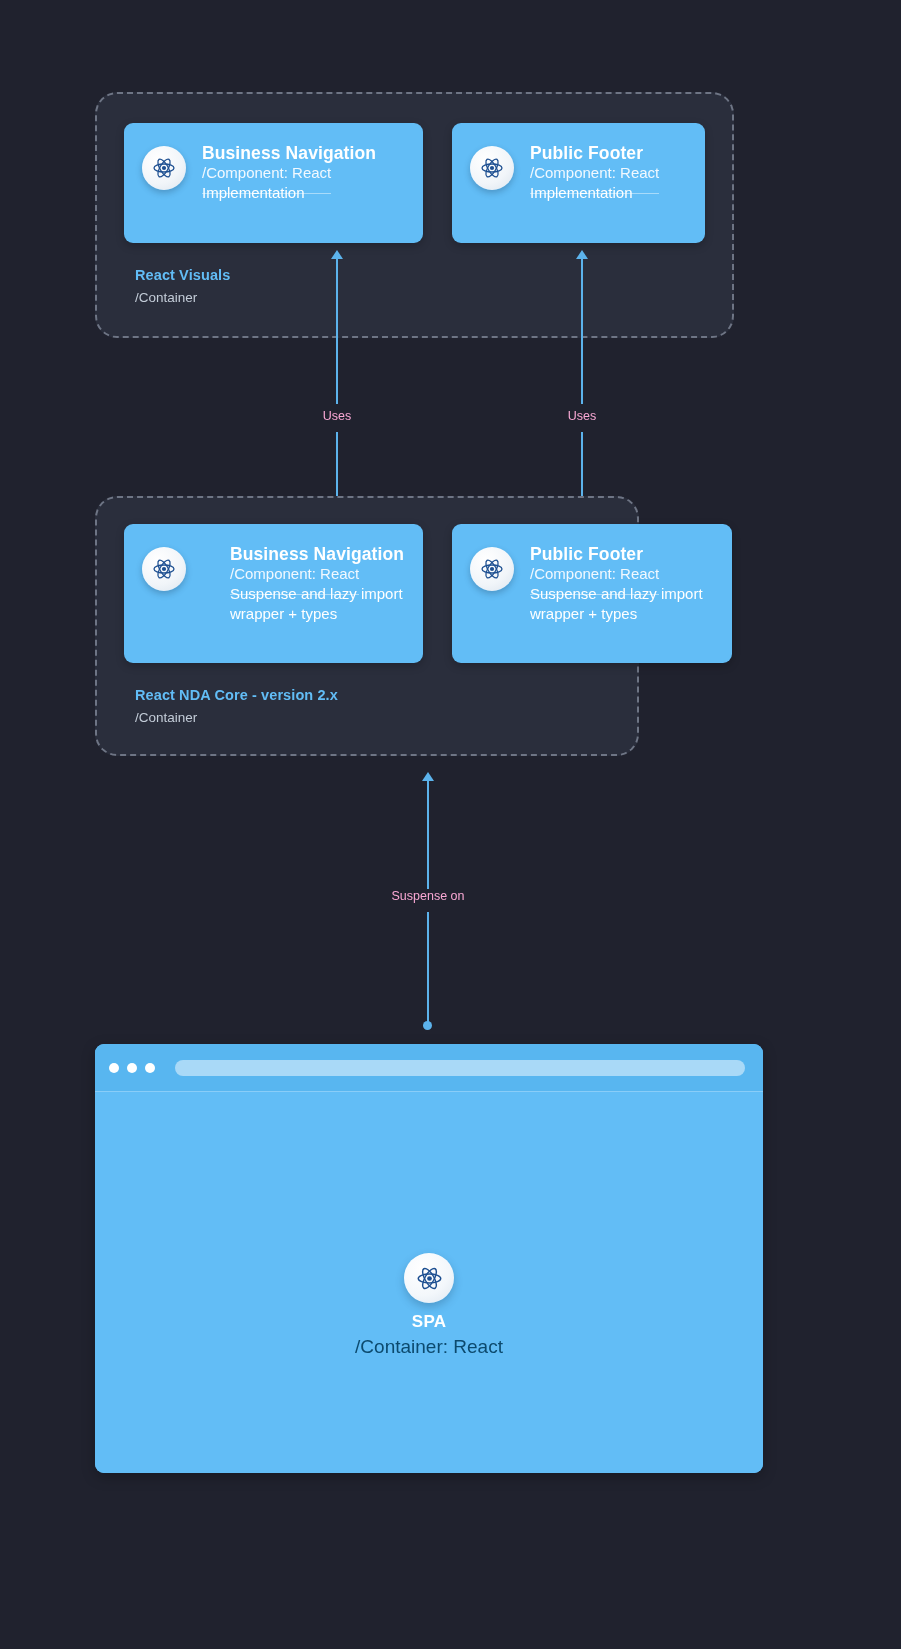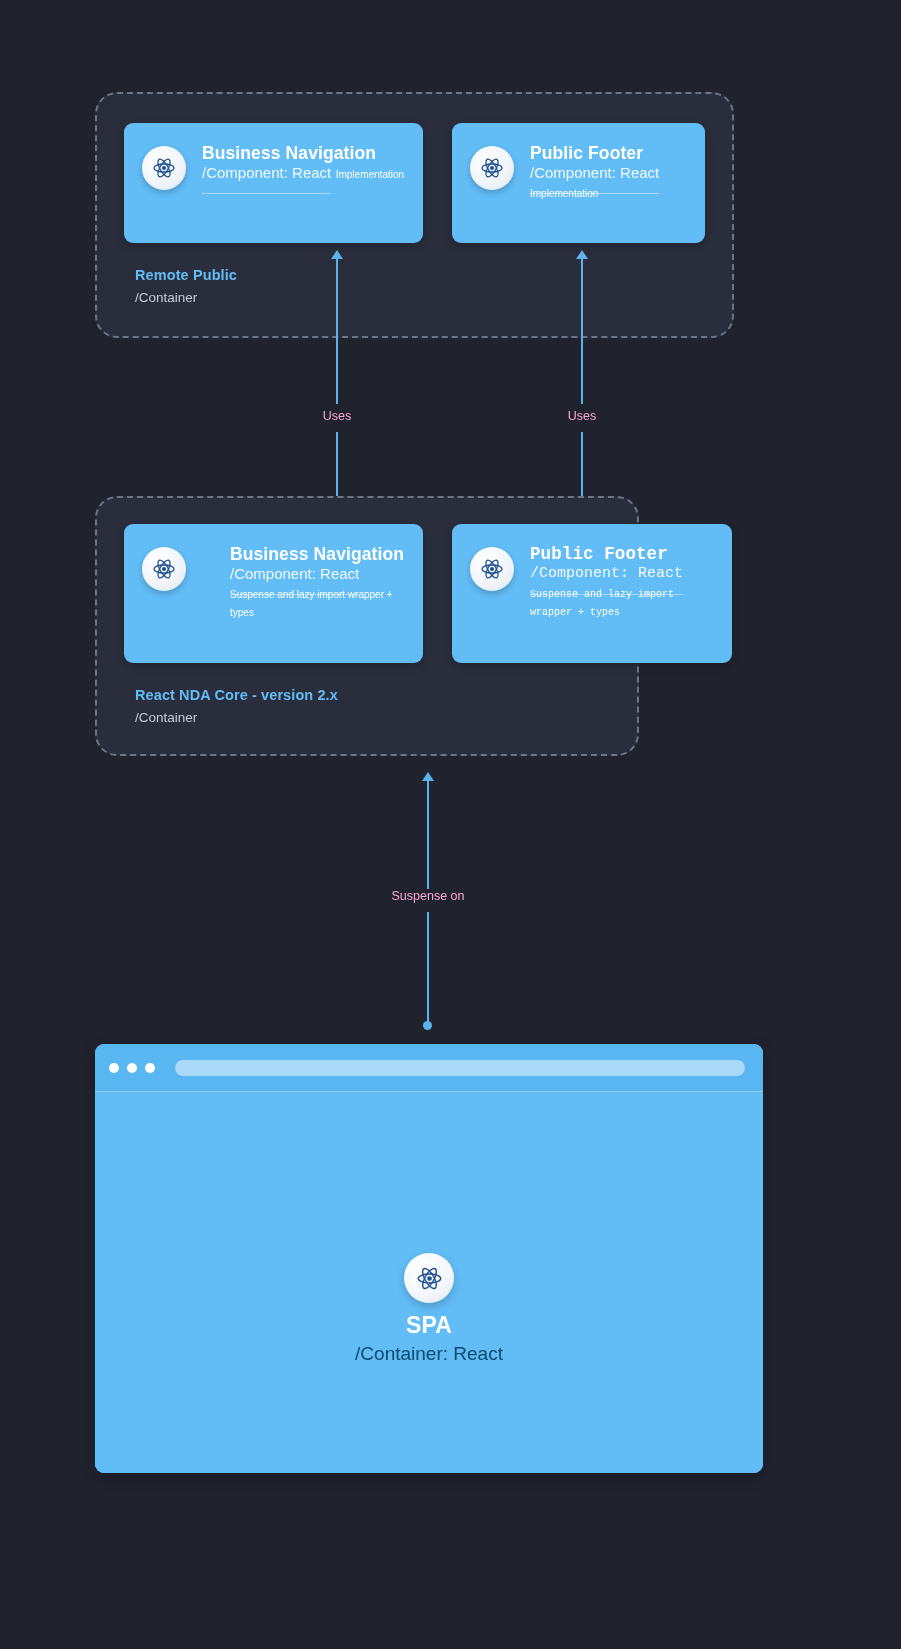--- a/index.html
+++ b/index.html
@@ -92,29 +92,29 @@
   .card-subtitle {
     color: #f2f9ff;
     font-size: 15px;
     line-height: 1.3;
     margin-top: 4px;
     padding-bottom: 12px;
     border-bottom: 1px solid rgba(255,255,255,.45);
   }
   .card-desc {
     color: #ffffff;
-    font-size: 10px;
+    font-size: 15px;
     line-height: 1.35;
     margin-top: 11px;
   }
 
   #card-top-left  { left: 124px; top: 123px; width: 299px; height: 120px; }
   #card-top-right { left: 452px; top: 123px; width: 253px; height: 120px; }
   #card-mid-left  { left: 124px; top: 524px; width: 299px; height: 139px; gap: 44px; }
-  #card-mid-right { left: 452px; top: 524px; width: 280px; height: 139px; font-family: Liberation Mono, monospace; }
+  #card-mid-right { left: 452px; top: 524px; width: 280px; height: 139px; }
 
   
   .conn-line {
     position: absolute;
     width: 2px;
     background: #5cb3ec;
   }
   .conn-arrow {
     position: absolute;
     width: 0; height: 0;
@@ -206,38 +206,38 @@
     border-radius: 50%;
     margin: 0 auto 9px auto;
     background: radial-gradient(circle at 36% 30%, #ffffff 0%, #f3f7fb 58%, #dde6f0 100%);
     box-shadow: 0 4px 8px rgba(20,50,80,.25);
     display: flex;
     align-items: center;
     justify-content: center;
   }
   #spa-title {
     color: #ffffff;
-    font-size: 23px;
+    font-size: 17px;
     font-weight: bold;
     letter-spacing: .2px;
   }
   #spa-subtitle {
     color: #0c4a6e;
     font-size: 19px;
     margin-top: 4px;
   }
 </style>
 </head>
 <body>
 
 <div id="diagram">
 
   <div class="container-box" id="container-remote-visuals">
     <div class="container-label" id="label-remote-visuals">
-      <span class="cl-title">Remote Public</span>
+      <span class="cl-title">React Visuals</span>
       <span class="cl-sub">/Container</span>
     </div>
   </div>
 
   <div class="card" id="card-top-left">
     <span class="card-icon">
       <svg width="24" height="24" viewBox="0 0 24 24" aria-hidden="true">
         <g fill="none" stroke="#1d4f91" stroke-width="1.3">
           <ellipse cx="12" cy="12" rx="10" ry="4"></ellipse>
           <ellipse cx="12" cy="12" rx="10" ry="4" transform="rotate(60 12 12)"></ellipse>

